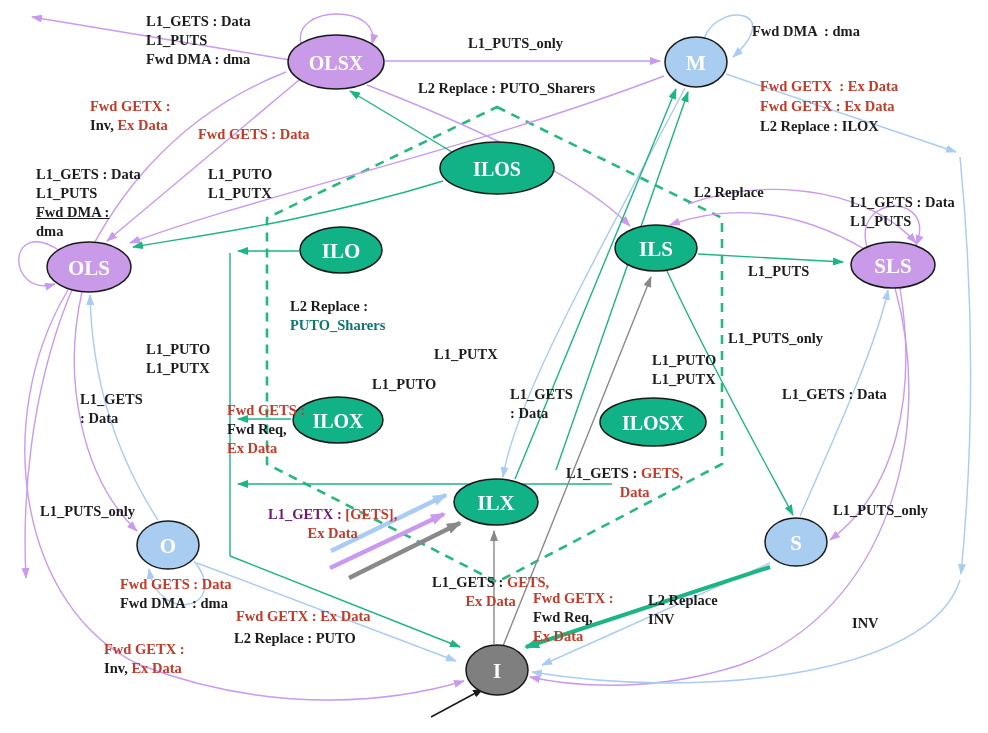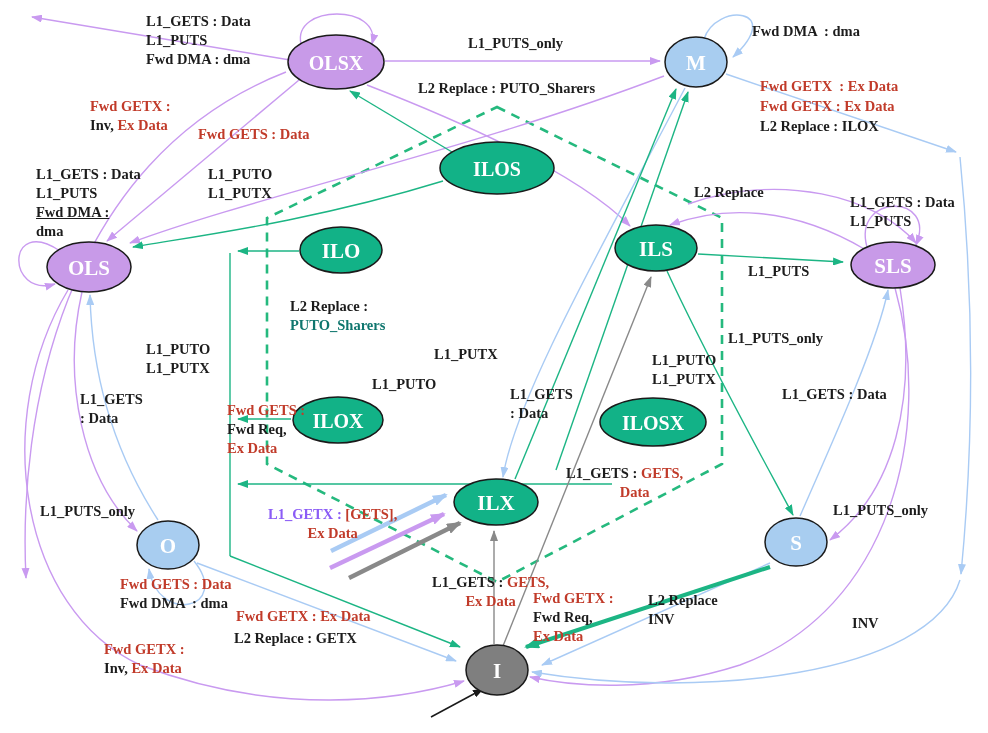--- a/index.html
+++ b/index.html
@@ -165,24 +165,24 @@
       <div class="elabel" style="left: 434px; top: 345px;"><div><span style="color: rgb(28, 28, 28);">L1_PUTX</span></div></div>
       <div class="elabel" style="left: 372px; top: 375px;"><div><span style="color: rgb(28, 28, 28);">L1_PUTO</span></div></div>
       <div class="elabel" style="left: 510px; top: 385px;"><div><span style="color: rgb(28, 28, 28);">L1_GETS</span></div><div><span style="color: rgb(28, 28, 28);">: Data</span></div></div>
       <div class="elabel" style="left: 652px; top: 351px;"><div><span style="color: rgb(28, 28, 28);">L1_PUTO</span></div><div><span style="color: rgb(28, 28, 28);">L1_PUTX</span></div></div>
       <div class="elabel" style="left: 728px; top: 329px;"><div><span style="color: rgb(28, 28, 28);">L1_PUTS_only</span></div></div>
       <div class="elabel" style="left: 782px; top: 385px;"><div><span style="color: rgb(28, 28, 28);">L1_GETS : Data</span></div></div>
       <div class="elabel" style="left: 80px; top: 390px;"><div><span style="color: rgb(28, 28, 28);">L1_GETS</span></div><div><span style="color: rgb(28, 28, 28);">: Data</span></div></div>
       <div class="elabel" style="left: 210px; top: 401px; margin-left: 17px;"><div><span style="color: rgb(193, 59, 42);">Fwd GETS :</span></div><div><span style="color: rgb(28, 28, 28);">Fwd Req,</span></div><div><span style="color: rgb(193, 59, 42);">Ex Data</span></div></div>
       <div class="elabel center" style="left: 566px; top: 464px;"><div><span style="color: rgb(28, 28, 28);">L1_GETS : </span><span style="color: rgb(193, 59, 42);">GETS,</span></div><div><span style="color: rgb(193, 59, 42); margin-left: 20px;">Data</span></div></div>
       <div class="elabel" style="left: 40px; top: 502px;"><div><span style="color: rgb(28, 28, 28);">L1_PUTS_only</span></div></div>
-      <div class="elabel center" style="left: 268px; top: 505px;"><div><span style="color: #8b5cf6; margin-top: 8px;">L1_GETX : </span><span style="color: rgb(193, 59, 42);">[GETS],</span></div><div><span style="color: rgb(193, 59, 42);">Ex Data</span></div></div>
+      <div class="elabel center" style="left: 268px; top: 505px;"><div><span style="color: #701a75; margin-top: 8px;">L1_GETX : </span><span style="color: rgb(193, 59, 42);">[GETS],</span></div><div><span style="color: rgb(193, 59, 42);">Ex Data</span></div></div>
       <div class="elabel center" style="left: 432px; top: 573px;"><div><span style="color: rgb(28, 28, 28);">L1_GETS : </span><span style="color: rgb(193, 59, 42);">GETS,</span></div><div><span style="color: rgb(193, 59, 42);">Ex Data</span></div></div>
       <div class="elabel" style="left: 120px; top: 575px;"><div><span style="color: rgb(193, 59, 42);">Fwd GETS : Data</span></div><div><span style="color: rgb(28, 28, 28);">Fwd DMA  : dma</span></div></div>
       <div class="elabel" style="left: 533px; top: 589px;"><div><span style="color: rgb(193, 59, 42);">Fwd GETX :</span></div><div><span style="color: rgb(28, 28, 28);">Fwd Req,</span></div><div><span style="color: rgb(193, 59, 42);">Ex Data</span></div></div>
       <div class="elabel" style="left: 648px; top: 591px;"><div><span style="color: rgb(28, 28, 28);">L2 Replace</span></div><div><span style="color: rgb(28, 28, 28);">INV</span></div></div>
       <div class="elabel" style="left: 833px; top: 501px;"><div><span style="color: rgb(28, 28, 28);">L1_PUTS_only</span></div></div>
       <div class="elabel" style="left: 236px; top: 607px;"><div><span style="color: rgb(193, 59, 42);">Fwd GETX : Ex Data</span></div></div>
-      <div class="elabel" style="left: 234px; top: 629px;"><div><span style="color: rgb(28, 28, 28);">L2 Replace : GETX</span></div></div>
+      <div class="elabel" style="left: 234px; top: 629px;"><div><span style="color: rgb(28, 28, 28);">L2 Replace : PUTO</span></div></div>
       <div class="elabel" style="left: 104px; top: 640px;"><div><span style="color: rgb(193, 59, 42);">Fwd GETX :</span></div><div><span style="color: rgb(28, 28, 28);">Inv, </span><span style="color: rgb(193, 59, 42);">Ex Data</span></div></div>
       <div class="elabel" style="left: 852px; top: 614px;"><div><span style="color: rgb(28, 28, 28);">INV</span></div></div>
     </div>
 </div>
 
 </body></html>

